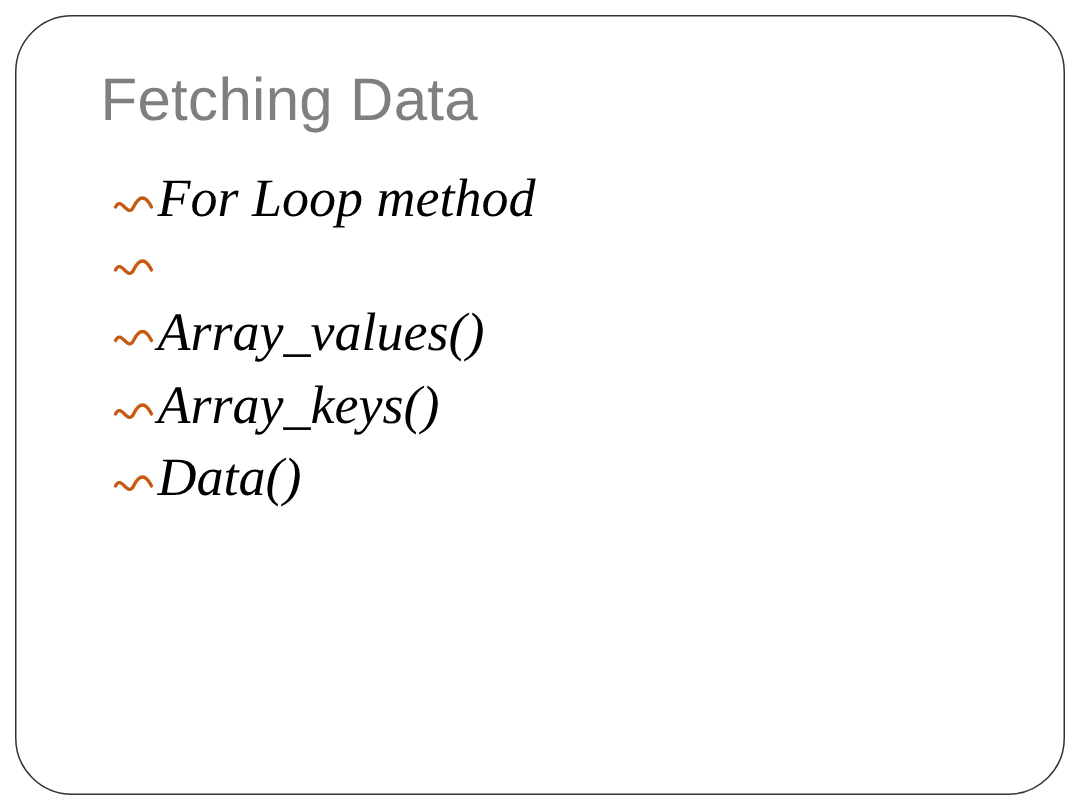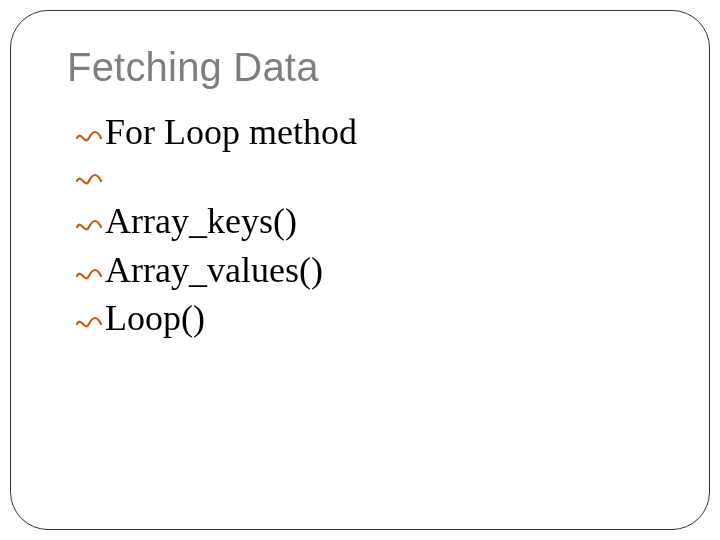--- a/index.html
+++ b/index.html
@@ -24,20 +24,21 @@
     font-size: 40px;
     color: #7f7f7f;
     font-weight: 400;
     margin: 0 0 18px -8px;
     letter-spacing: 0.2px;
   }
   .list {
     margin: 0;
     padding: 0;
     list-style: none;
+    font-style: italic;
   }
   .item {
     font-family: "Times New Roman", Times, serif;
     font-size: 36px;
     color: #000000;
     line-height: 1.35;
     display: flex;
     align-items: baseline;
   }
   .bullet {
@@ -63,28 +64,28 @@
     </li>
     <li class="item">
       <span class="bullet"><svg width="28" height="20" viewBox="0 0 28 20" style="vertical-align:middle">
             <path d="M2 10 C 6 2, 10 18, 14 10 S 22 2, 26 10" stroke="#c55a11" stroke-width="2.2" fill="none" stroke-linecap="round"></path>
           </svg></span>
     </li>
     <li class="item">
       <span class="bullet"><svg width="28" height="20" viewBox="0 0 28 20" style="vertical-align:middle">
             <path d="M2 10 C 6 2, 10 18, 14 10 S 22 2, 26 10" stroke="#c55a11" stroke-width="2.2" fill="none" stroke-linecap="round"></path>
           </svg></span>
+      <span>Array_values()</span>
+    </li>
+    <li class="item">
+      <span class="bullet"><svg width="28" height="20" viewBox="0 0 28 20" style="vertical-align:middle">
+            <path d="M2 10 C 6 2, 10 18, 14 10 S 22 2, 26 10" stroke="#c55a11" stroke-width="2.2" fill="none" stroke-linecap="round"></path>
+          </svg></span>
       <span>Array_keys()</span>
     </li>
     <li class="item">
       <span class="bullet"><svg width="28" height="20" viewBox="0 0 28 20" style="vertical-align:middle">
             <path d="M2 10 C 6 2, 10 18, 14 10 S 22 2, 26 10" stroke="#c55a11" stroke-width="2.2" fill="none" stroke-linecap="round"></path>
           </svg></span>
-      <span>Array_values()</span>
-    </li>
-    <li class="item">
-      <span class="bullet"><svg width="28" height="20" viewBox="0 0 28 20" style="vertical-align:middle">
-            <path d="M2 10 C 6 2, 10 18, 14 10 S 22 2, 26 10" stroke="#c55a11" stroke-width="2.2" fill="none" stroke-linecap="round"></path>
-          </svg></span>
-      <span>Loop()</span>
+      <span>Data()</span>
     </li>
   </ul>
 </div>
 
 </body></html>

